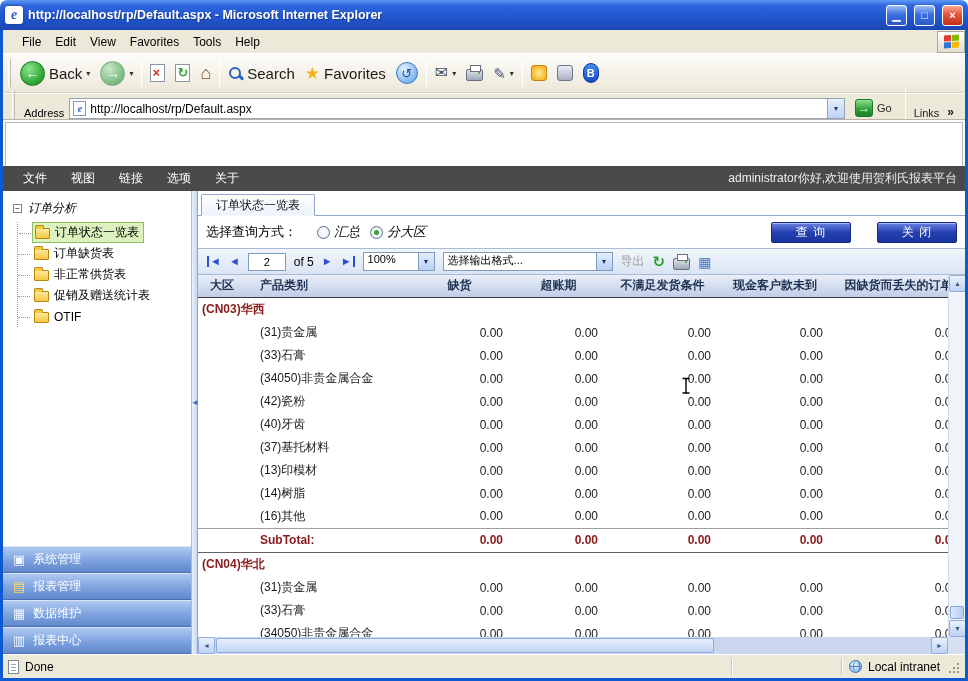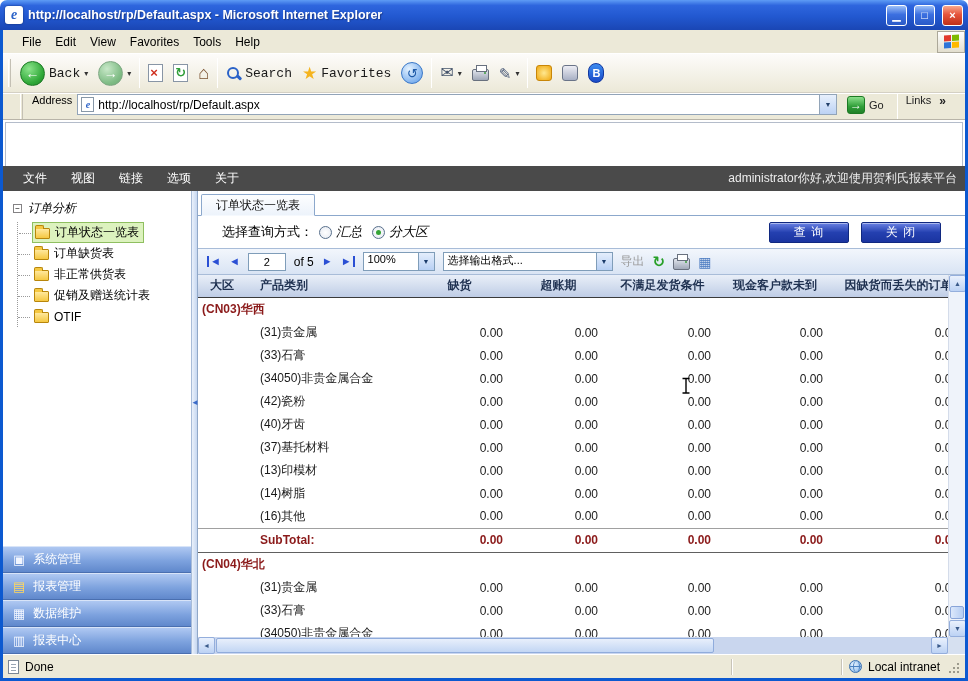--- a/index.html
+++ b/index.html
@@ -36,21 +36,21 @@
 
   
   .toolbar{height:40px;background:linear-gradient(#FDFCFA,#ECE9D8);border-top:1px solid #fff;
     border-bottom:1px solid #D4D0C4;display:flex;align-items:center;padding:0 4px;flex-shrink:0;}
   .grip{width:3px;height:28px;border-left:1px solid #fff;border-right:1px solid #C4C0B4;margin:0 4px 0 1px;}
   .tb-item{display:flex;align-items:center;gap:4px;padding:2px 5px;height:34px;border-radius:3px;}
   .circle{width:25px;height:25px;border-radius:50%;display:flex;align-items:center;justify-content:center;
     color:#fff;font-size:14px;font-weight:bold;line-height:1;}
   .circle.back{background:radial-gradient(circle at 35% 30%,#8BE48B,#2FA838 65%,#1E8226);border:1px solid #1C7A24;}
   .circle.fwd{background:radial-gradient(circle at 35% 30%,#C8E8C8,#7FBC85 65%,#6BA871);border:1px solid #7FA884;}
-  .tb-label{font-size:13px;color:#1A1A1A;font-family:Liberation Mono, monospace;}
+  .tb-label{font-size:15px;color:#1A1A1A;}
   .chev{font-size:8px;color:#333;}
   .sep{width:1px;height:30px;background:#C8C4B8;border-right:1px solid #fff;margin:0 3px;}
   .doc{width:15px;height:18px;background:#fff;border:1px solid #8895A5;position:relative;display:inline-block;}
   .doc b{position:absolute;left:1px;top:1px;font-size:13px;line-height:1;}
   .doc b.x{color:#D03020;}
   .doc b.r{color:#2F9E38;}
   .home-glyph{font-size:18px;color:#7A5230;line-height:1;}
   .search-mag{width:15px;height:15px;position:relative;display:inline-block;}
   .search-mag::before{content:"";position:absolute;left:1px;top:1px;width:8px;height:8px;border:2px solid #2A62C8;border-radius:50%;}
   .search-mag::after{content:"";position:absolute;left:10px;top:10px;width:6px;height:3px;background:#2A62C8;border-radius:1px;transform:rotate(45deg);}
@@ -63,22 +63,22 @@
   .printer-icon::before{content:"";position:absolute;left:3px;top:-5px;width:9px;height:5px;background:#fff;border:1px solid #68707E;}
   .printer-icon::after{content:"";position:absolute;right:2px;top:2px;width:2px;height:2px;background:#3C9E3C;border-radius:50%;}
   .edit-glyph{font-size:15px;color:#4A5A78;line-height:1;}
   .sq{width:16px;height:16px;border-radius:3px;display:inline-block;}
   .sq.msn{background:radial-gradient(#FFE890,#F0A810);border:1px solid #C88608;}
   .sq.app{background:linear-gradient(#EDEDF4,#A8B0C4);border:1px solid #6A7488;}
   .bt-icon{width:16px;height:20px;border-radius:8px;background:linear-gradient(#3C8CF0,#1A4AC8);
     border:1px solid #1238A0;color:#fff;font-size:11px;font-weight:bold;display:flex;align-items:center;justify-content:center;}
 
   
-  .addressbar{height:26px;background:#ECE9D8;border-top:1px solid #fff;display:flex;align-items:flex-start;
-    padding:0 16px;gap:5px;flex-shrink:0;}
+  .addressbar{height:26px;background:#ECE9D8;border-top:1px solid #fff;display:flex;align-items:flex-end;
+    padding:0 8px;gap:5px;flex-shrink:0;}
   .addr-label{font-size:11px;color:#000;}
   .addr-input{flex:1;height:21px;background:#fff;border:1px solid #92A4B8;display:flex;align-items:center;
     padding-left:3px;gap:4px;}
   .ie-page{width:13px;height:15px;background:#fff;border:1px solid #8898A8;display:flex;align-items:center;
     justify-content:center;font:italic bold 10px "Liberation Serif",serif;color:#2A62C8;flex-shrink:0;}
   .url-input{flex:1;border:none;outline:none;font-size:12px;color:#000;height:100%;}
   .addr-drop{width:17px;height:19px;background:linear-gradient(#E8F0FC,#BCD2F4);border-left:1px solid #92A4B8;
     display:flex;align-items:center;justify-content:center;font-size:7px;color:#23406A;}
   .go-btn{display:flex;align-items:center;gap:4px;padding:0 5px;height:22px;}
   .go-icon{width:18px;height:18px;border-radius:3px;background:linear-gradient(#8CE08C,#2F9E38 60%,#208028);
@@ -123,21 +123,21 @@
   .splitter{width:7px;flex-shrink:0;background:linear-gradient(90deg,#EAF1FB,#C6D7F0);
     border-left:1px solid #A8BCD8;border-right:1px solid #90A8C8;position:relative;}
   .splitter-arrow{position:absolute;top:45%;left:-1px;color:#3A6AC8;font-size:8px;line-height:1;}
 
   
   .main-pane{flex:1;display:flex;flex-direction:column;background:#fff;overflow:hidden;padding-top:3px;}
   .tab-row{height:22px;display:flex;padding-left:3px;border-bottom:1px solid #8CA8CC;flex-shrink:0;}
   .tab{min-width:114px;padding:0 10px;display:flex;align-items:center;justify-content:center;font-size:12px;color:#111;
     background:linear-gradient(#FDFEFF,#EDF3FB);border:1px solid #8CA8CC;border-bottom:1px solid #F5F9FE;
     border-radius:2px 2px 0 0;margin-bottom:-1px;}
-  .query-row{height:32px;display:flex;align-items:center;gap:6px;padding:0 24px;font-size:13px;flex-shrink:0;}
+  .query-row{height:32px;display:flex;align-items:center;gap:20px;padding:0 8px;font-size:13px;flex-shrink:0;}
   .query-label{color:#000;}
   .radio-option{display:flex;align-items:center;gap:4px;margin-right:10px;}
   .radio{width:13px;height:13px;border-radius:50%;border:1px solid #58708C;background:radial-gradient(#fff,#E4E8F0);
     position:relative;display:inline-block;}
   .radio.checked::after{content:"";position:absolute;left:3px;top:3px;width:5px;height:5px;border-radius:50%;background:#35A435;}
   .radio-label{font-size:13px;color:#000;font-style:italic;}
   .btn-cn{width:80px;height:21px;background:linear-gradient(#6B82E4,#2440B0 50%,#1A34A0);border:1px solid #102880;
     border-radius:2px;color:#fff;font-size:12px;display:flex;align-items:center;justify-content:center;
     letter-spacing:1px;box-shadow:inset 0 1px 0 rgba(255,255,255,.45);}
   .btn-cn.first{margin-left:auto;}

